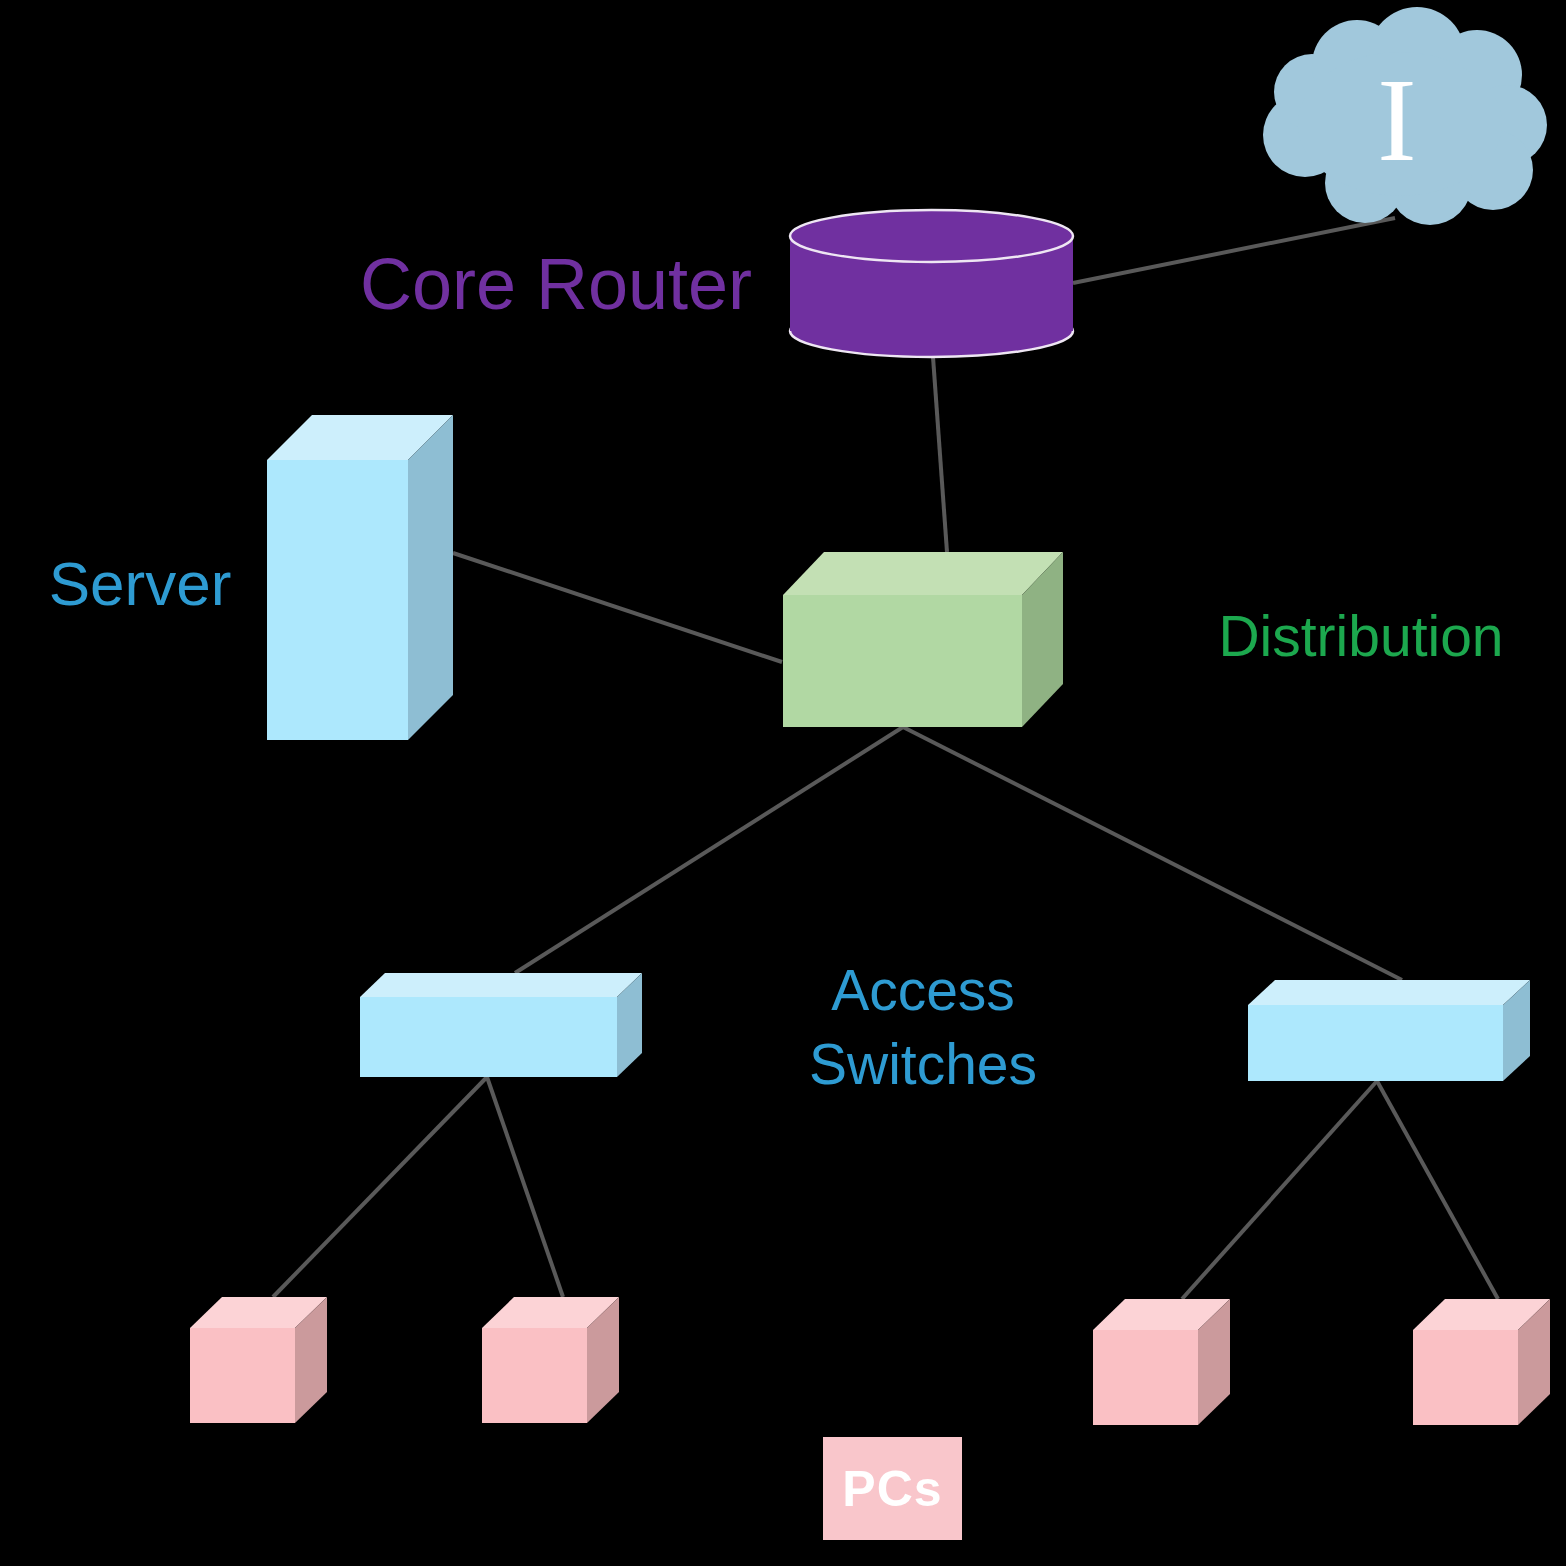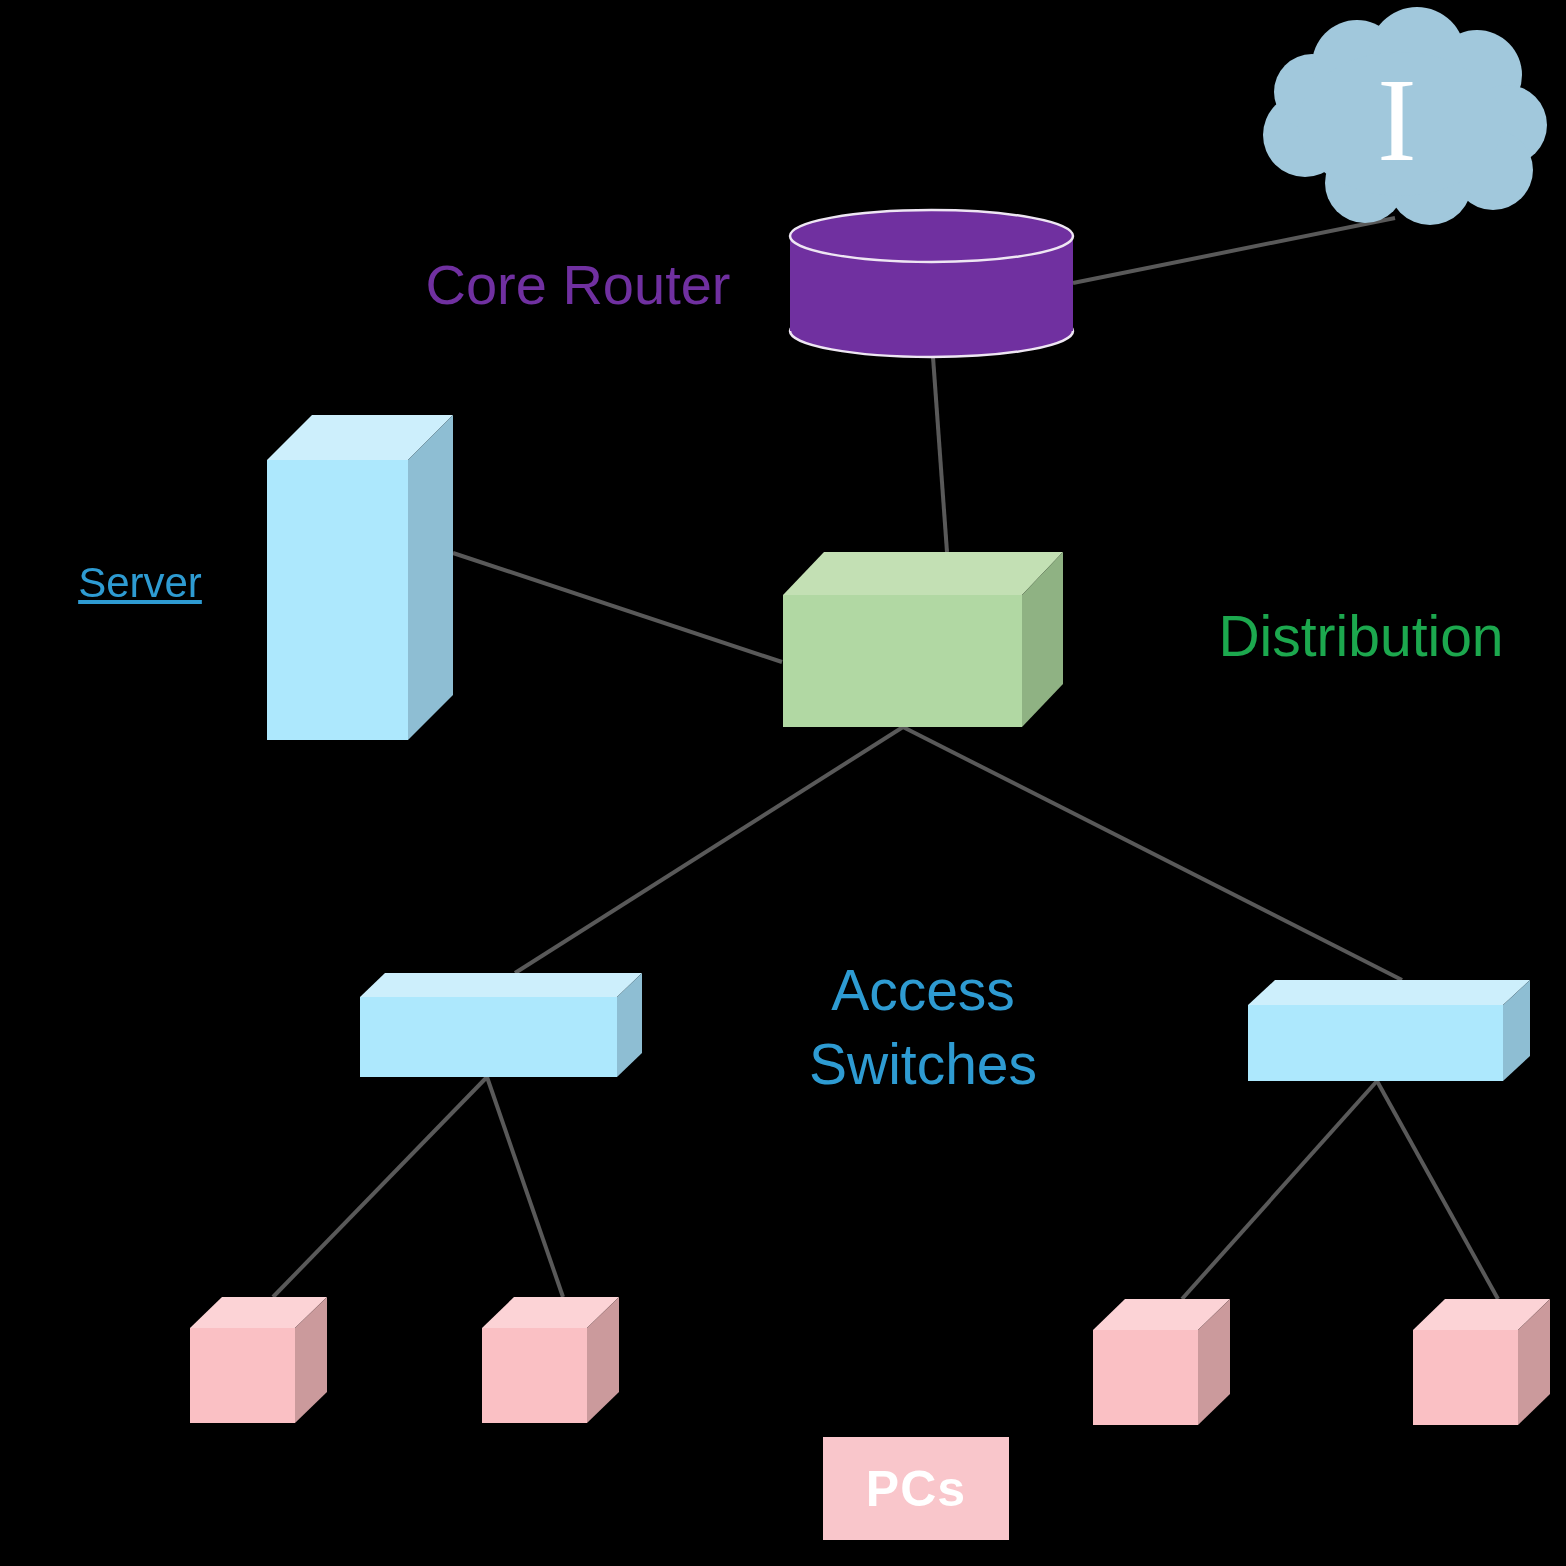--- a/index.html
+++ b/index.html
@@ -21,29 +21,28 @@
     width: 1566px;
     height: 1566px;
   }
   .label {
     position: absolute;
     transform: translate(-50%, -50%);
     white-space: nowrap;
     font-family: "Liberation Sans", sans-serif;
   }
   .label-core-router {
-    left: 578px; top: 284px;
-    font-size: 56px;
+    left: 556px; top: 284px;
+    font-size: 72px;
     color: #7030a0;
   }
   .label-server {
     left: 140px; top: 583px;
-    font-size: 42px;
+    font-size: 62px;
     color: #2e9bd2;
-    text-decoration: underline;
   }
   .label-distribution {
     left: 1361px; top: 637px;
     font-size: 57px;
     line-height: 1.33;
     color: #1ca84e;
     text-align: right;
   }
   .label-access {
     left: 923px; top: 1027px;
@@ -54,21 +53,21 @@
   }
   .cloud-letter {
     left: 1397px; top: 121px;
     font-family: "Liberation Serif", serif;
     font-size: 118px;
     color: #ffffff;
   }
   .pcs-label-box {
     position: absolute;
     left: 823px; top: 1437px;
-    width: 186px; height: 103px;
+    width: 139px; height: 103px;
     background: #f9c6cb;
     display: flex;
     align-items: center;
     justify-content: center;
     font-size: 50px;
     font-weight: bold;
     color: #ffffff;
     letter-spacing: 1px;
   }
 </style>

